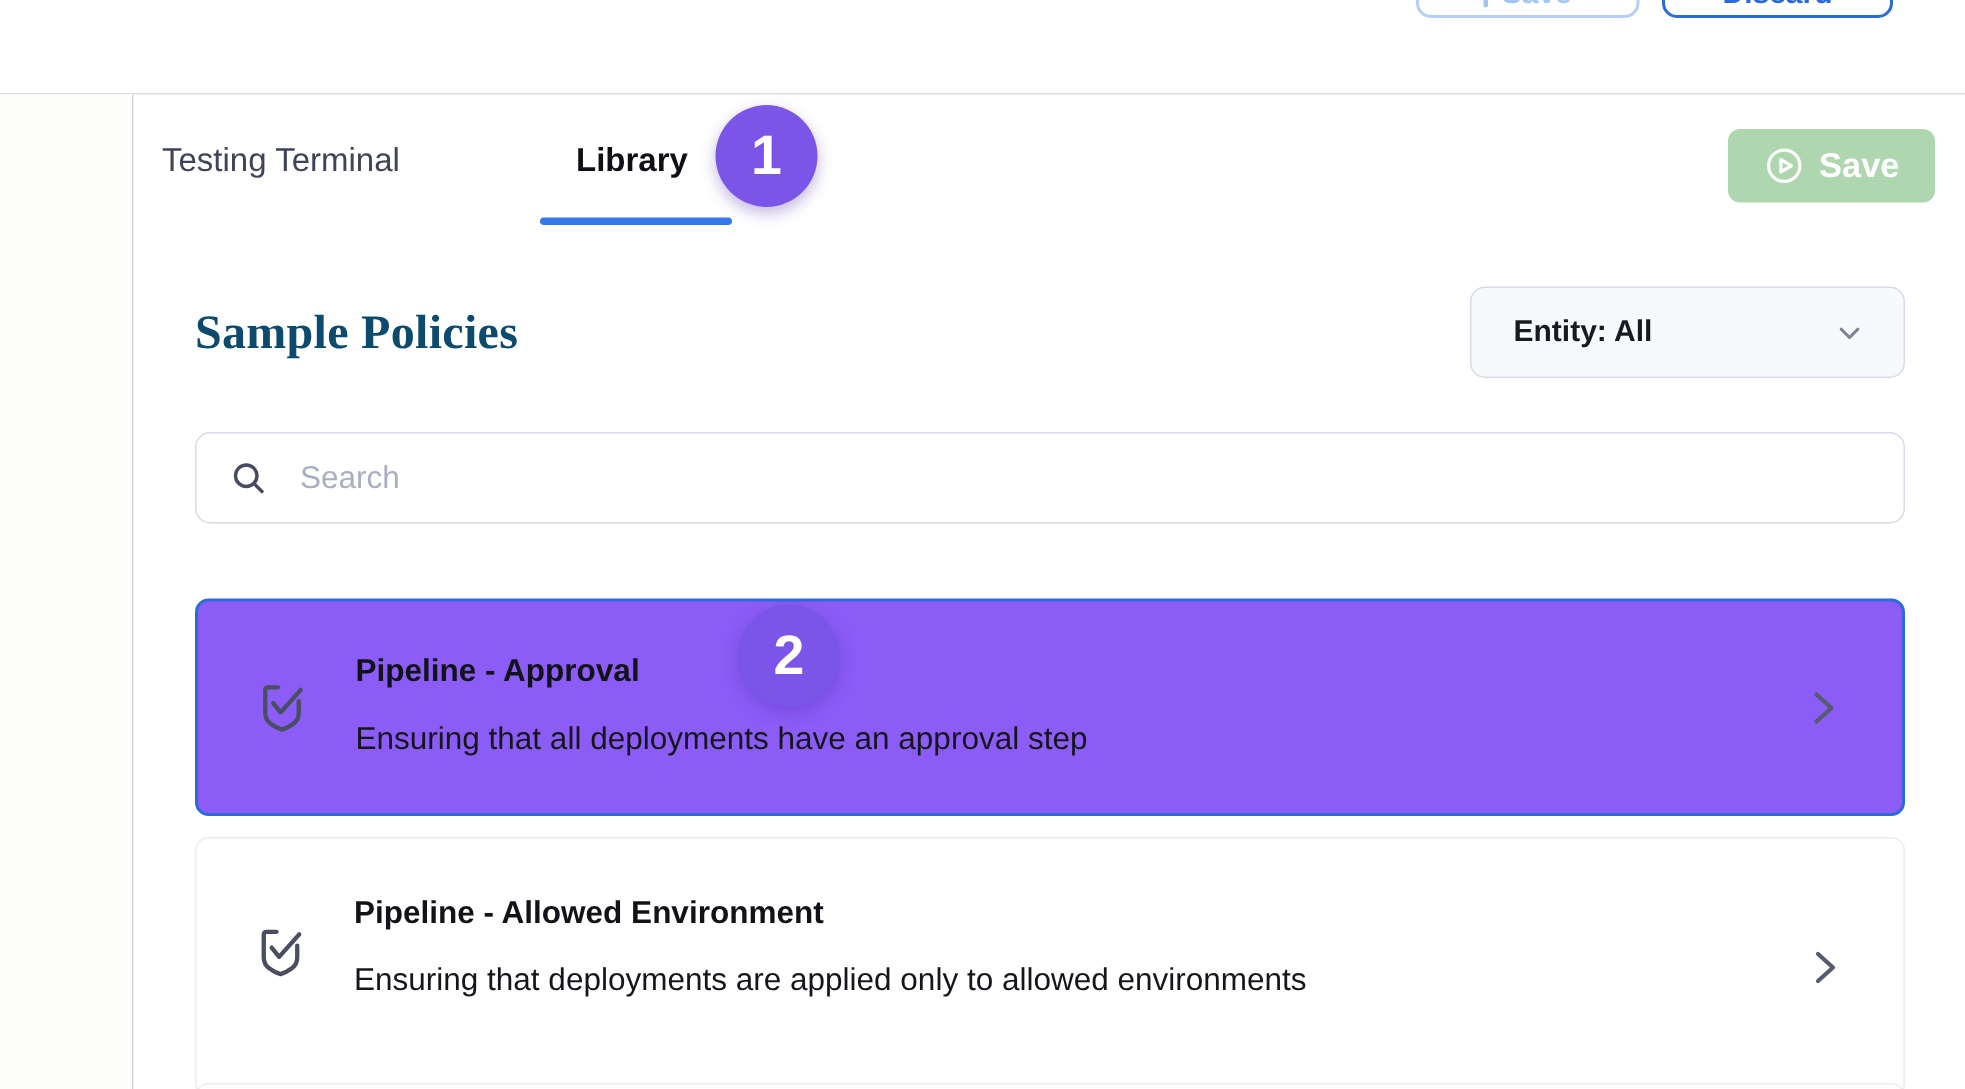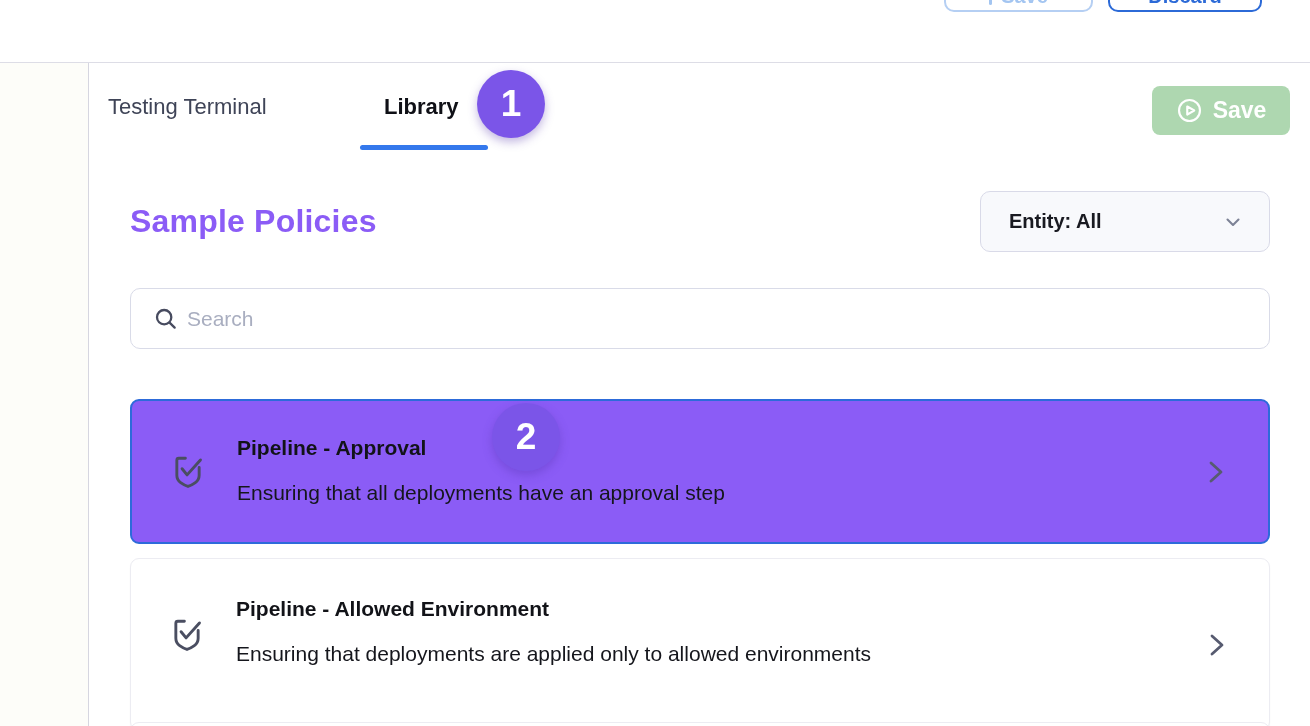--- a/index.html
+++ b/index.html
@@ -62,38 +62,39 @@
     position: absolute; left: 1152px; top: 86px; width: 138px; height: 49px;
     background: #aed7b0; border: none; border-radius: 8px;
     color: #ffffff; font-size: 23px; font-weight: 700;
     display: flex; align-items: center; justify-content: center; gap: 10px;
     cursor: pointer;
   }
 
   
   .page-title {
     position: absolute; left: 130px; top: 201px;
-    font-size: 32px; line-height: 40px; font-weight: 700; color: #8b5cf6;
+    font-size: 32px; line-height: 40px; font-weight: 700; color: #0c4a6e;
     letter-spacing: 0.2px;
+    font-family: Liberation Serif, serif;
   }
 
   
   .entity-select {
     position: absolute; left: 980px; top: 191px; width: 290px; height: 61px;
     background: #f8f9fc; border: 1px solid #d9dae8; border-radius: 10px;
     display: flex; align-items: center; justify-content: space-between;
     padding: 0 24px 0 28px; cursor: pointer; text-align: right;
   }
   .entity-select .value { font-size: 20px; font-weight: 600; color: #191a21; }
 
   
   .search-box {
     position: absolute; left: 130px; top: 288px; width: 1140px; height: 61px;
     background: #ffffff; border: 1px solid #d9dbe8; border-radius: 10px;
-    display: flex; align-items: center; padding: 0 22px; gap: 8px;
+    display: flex; align-items: center; padding: 0 22px; gap: 21px;
   }
   .search-box input {
     flex: 1; border: none; outline: none; background: transparent;
     font-family: "Liberation Sans", "DejaVu Sans", sans-serif;
     font-size: 21px; color: #14151b;
   }
   .search-box input::placeholder { color: #a9aec0; }
 
   
   .policy-card {

